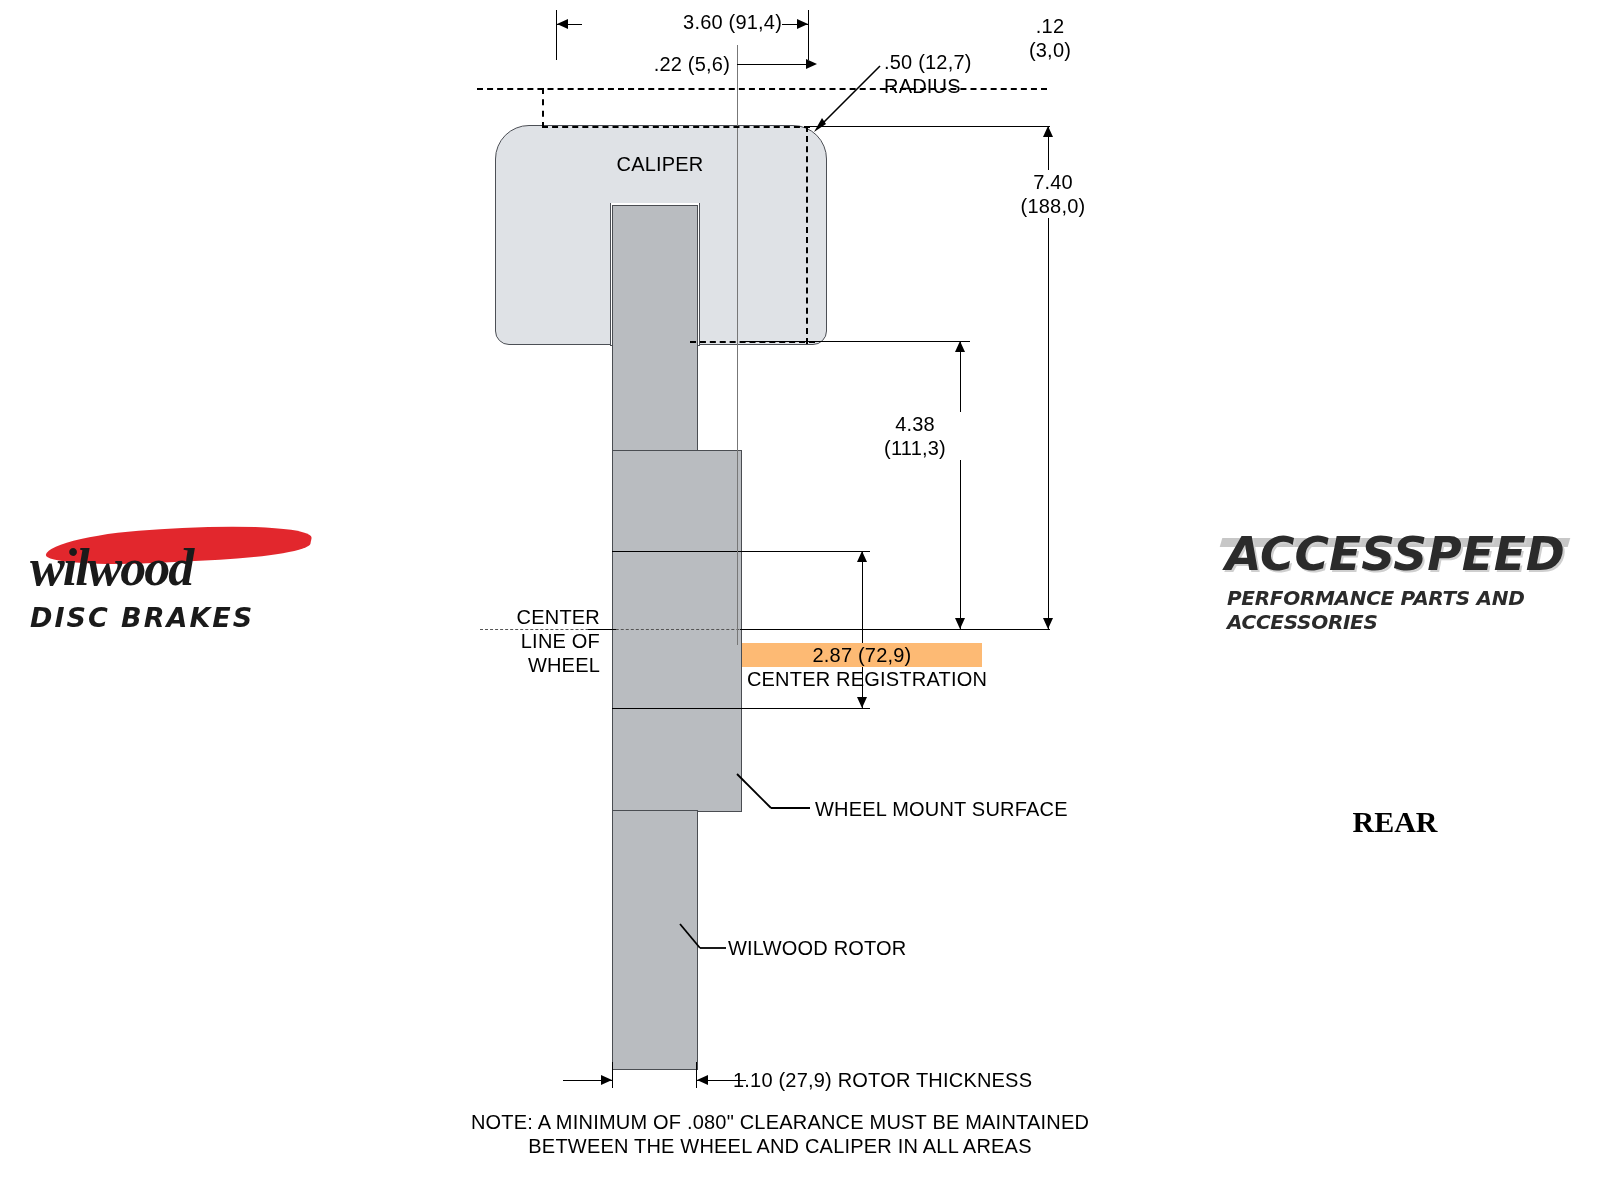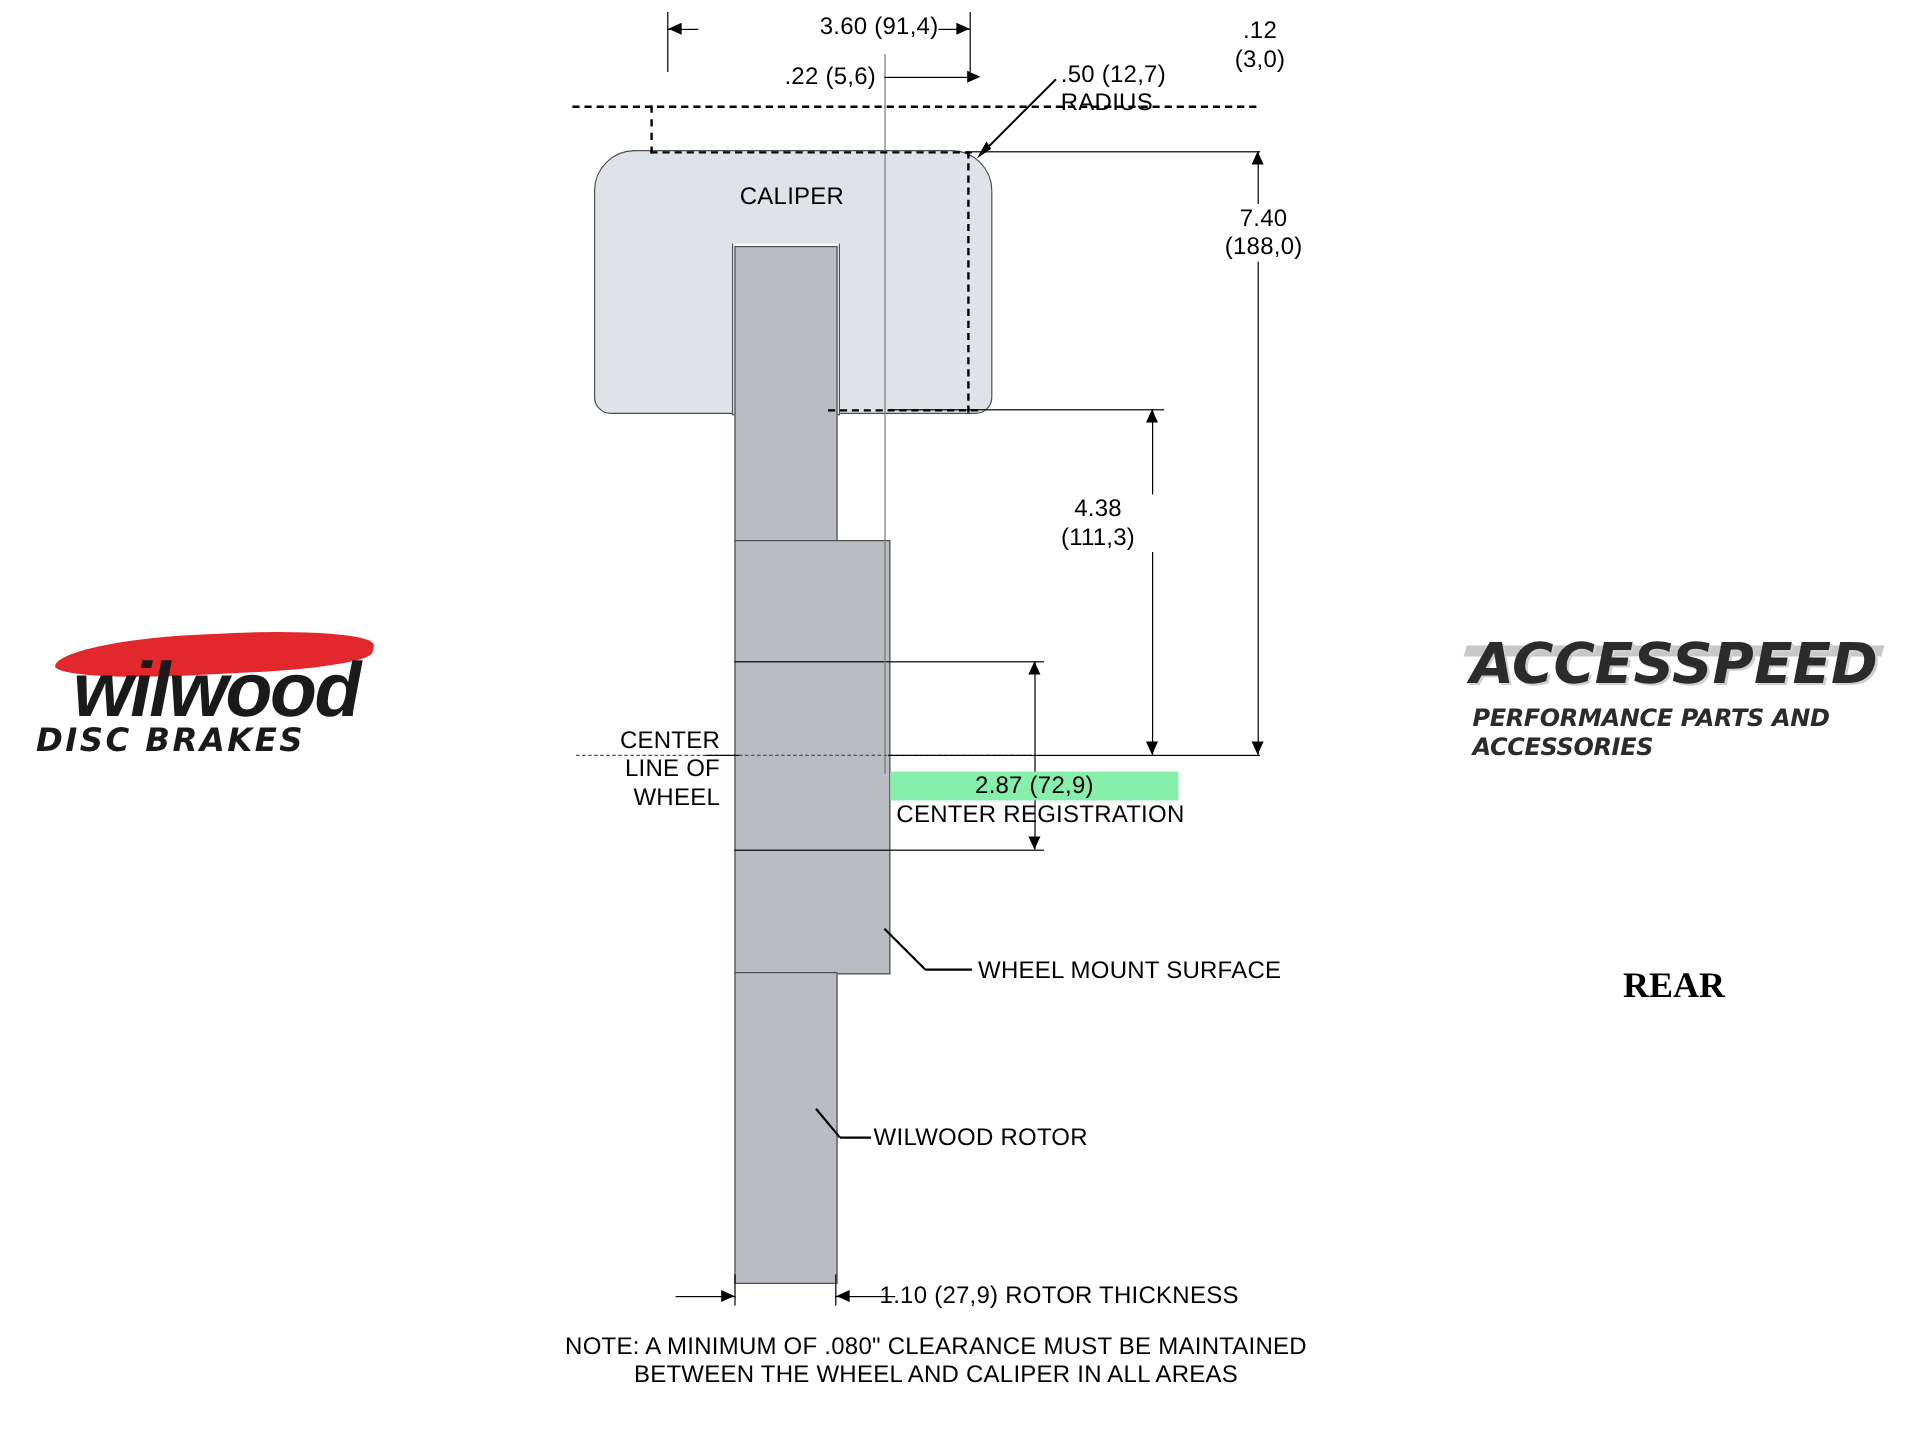--- a/index.html
+++ b/index.html
@@ -81,27 +81,27 @@
     position: absolute;
     left: 30px;
     top: 520px;
     width: 300px;
     height: 130px;
   }
   .wil-word {
     position: absolute;
     left: 0; top: 18px;
     width: 300px;
-    font-family: Liberation Sans, sans-serif;
-    font-size: 64px;
+    font-family: Liberation Serif, serif;
+    font-size: 52px;
     font-weight: bold;
     font-style: italic;
     color: #1a1a1a;
     letter-spacing: -2px;
-    text-align: center;
+    text-align: left;
   }
   .wil-swoosh {
     position: absolute;
     left: 18px; top: 8px;
     width: 262px; height: 34px;
     background: #e01b22;
     border-radius: 50% 60% 40% 55% / 70% 60% 40% 50%;
     transform: skewX(-14deg) rotate(-3deg);
     opacity: 0.95;
   }
@@ -251,21 +251,21 @@
   <div class="arrow arrow-u" style="left:955px; top:341px;"></div>
   <div class="arrow arrow-d" style="left:955px; top:618px;"></div>
   <div class="abs txt center" style="left:851px; top:412px; width:128px; background:#fff;">4.38
 (111,3)</div>
 
   <div class="hline thin" style="left:740px; top:551px; width:130px;"></div>
   <div class="hline thin" style="left:740px; top:708px; width:130px;"></div>
   <div class="vline" style="left:862px; top:551px; height:157px;"></div>
   <div class="arrow arrow-u" style="left:857px; top:551px;"></div>
   <div class="arrow arrow-d" style="left:857px; top:697px;"></div>
-  <div class="abs txt center" style="left:742px; top:643px; width:240px; background:#86efac;">2.87 (72,9)</div>
+  <div class="abs txt center" style="left:742px; top:643px; width:240px; background:#fdba74;">2.87 (72,9)</div>
   <div class="abs txt center" style="left:722px; top:667px; width:290px;">CENTER REGISTRATION</div>
 
   <div class="abs txt right" style="left:440px; top:605px; width:160px;">CENTER
 LINE OF
 WHEEL</div>
   <div class="hline thin" style="left:588px; top:629px; width:28px;"></div>
 
   <div class="abs" style="left:735px; top:772px; width:75px; height:42px;">
     <svg width="75" height="42" viewBox="0 0 75 42">
       <line x1="2" y1="2" x2="36" y2="36" stroke="#000" stroke-width="1.8"></line>

